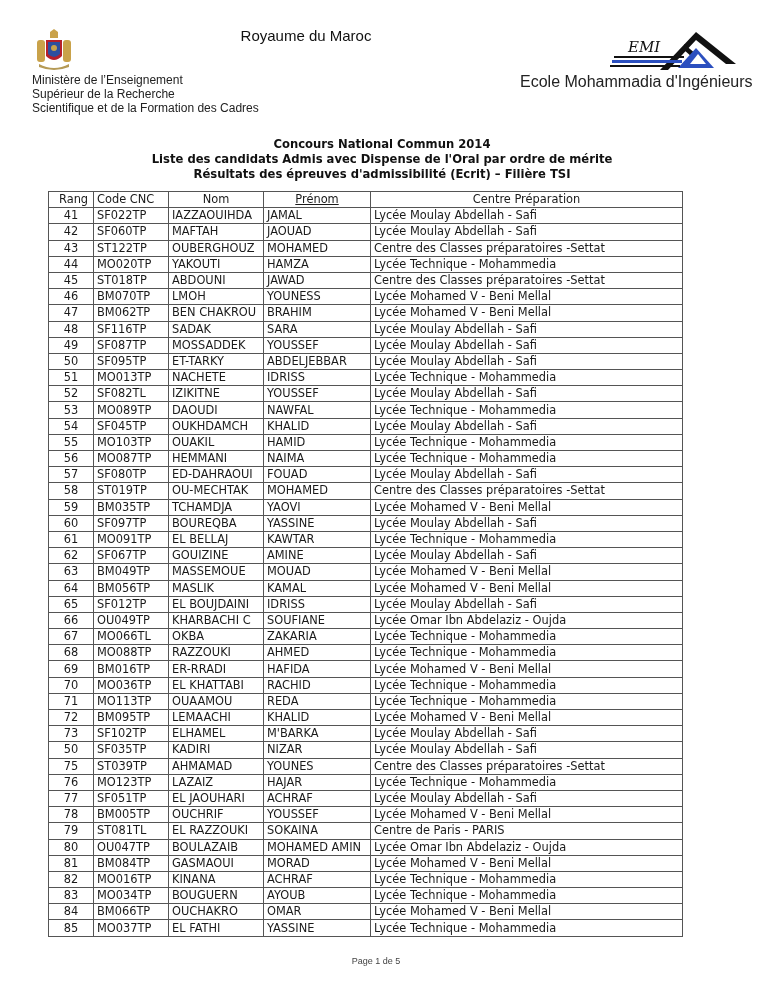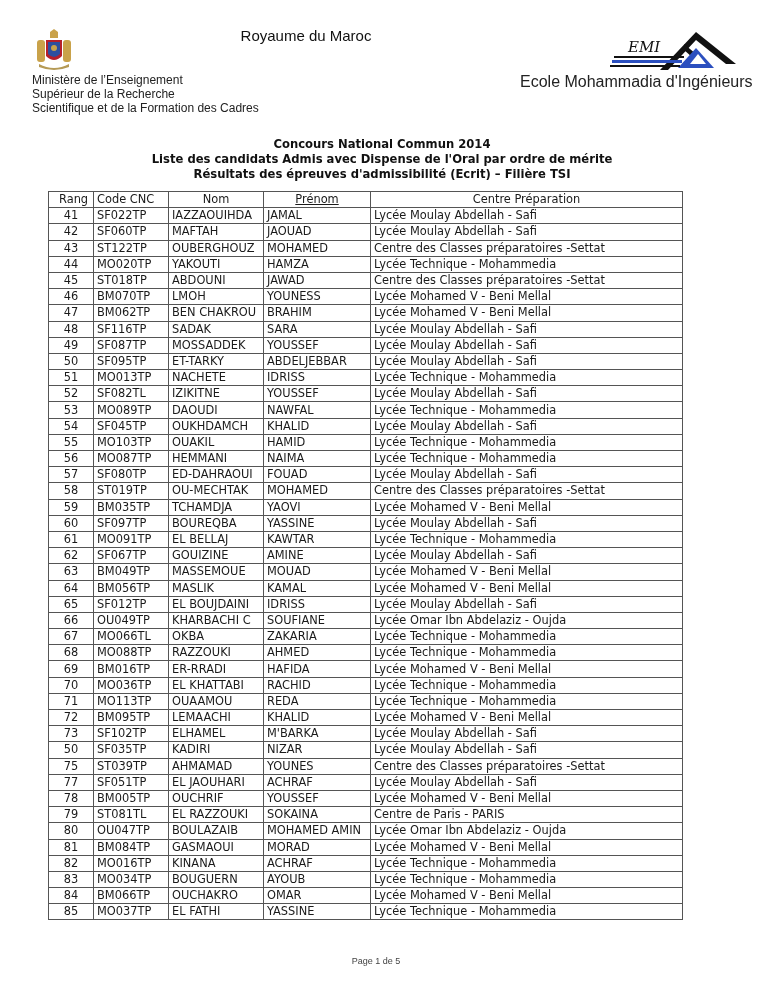--- a/index.html
+++ b/index.html
@@ -316,20 +316,27 @@
         <td>Lycée Moulay Abdellah - Safi</td>
       </tr>
       <tr>
         <td class="rang">75</td>
         <td>ST039TP</td>
         <td>AHMAMAD</td>
         <td>YOUNES</td>
         <td>Centre des Classes préparatoires -Settat</td>
       </tr>
       <tr>
+        <td class="rang">76</td>
+        <td>MO123TP</td>
+        <td>LAZAIZ</td>
+        <td>HAJAR</td>
+        <td>Lycée Technique - Mohammedia</td>
+      </tr>
+      <tr>
         <td class="rang">77</td>
         <td>SF051TP</td>
         <td>EL JAOUHARI</td>
         <td>ACHRAF</td>
         <td>Lycée Moulay Abdellah - Safi</td>
       </tr>
       <tr>
         <td class="rang">78</td>
         <td>BM005TP</td>
         <td>OUCHRIF</td>

